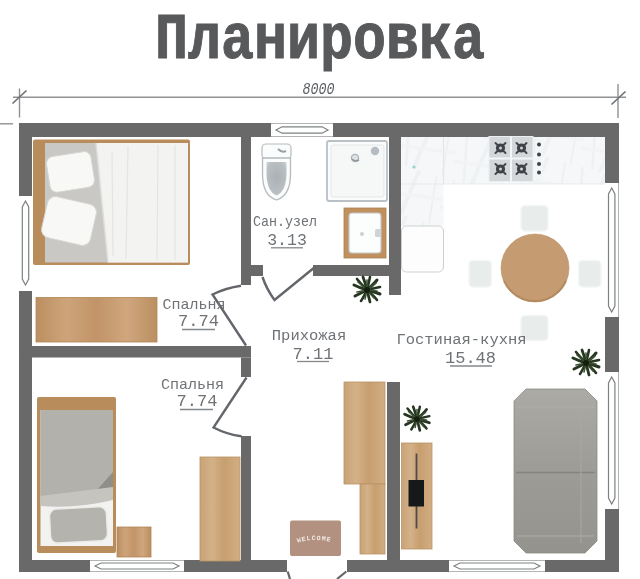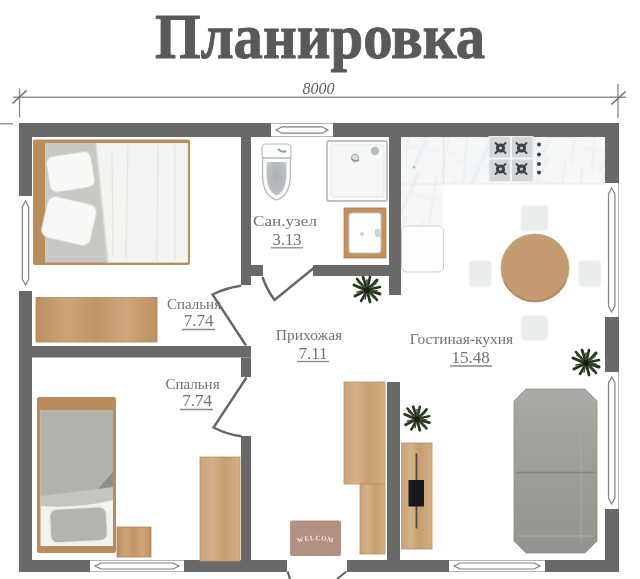--- a/index.html
+++ b/index.html
@@ -1,17 +1,17 @@
 <!DOCTYPE html>
 <html><head>
 <meta charset="utf-8">
 <style>
   html,body{margin:0;padding:0;background:#ffffff;}
   #page{position:relative;width:640px;height:579px;background:#ffffff;overflow:hidden;
-        font-family:Liberation Serif, serif;}
+        font-family:Liberation Mono, monospace;}
   svg{display:block}
 </style>
 </head>
 <body>
 <div id="page">
 <svg width="640" height="579" viewBox="0 0 640 579" xmlns="http://www.w3.org/2000/svg">
 <defs>
   <linearGradient id="wood" x1="0" y1="0" x2="1" y2="0">
     <stop offset="0" stop-color="#bb8f60"></stop>
     <stop offset="0.25" stop-color="#cda47a"></stop>

